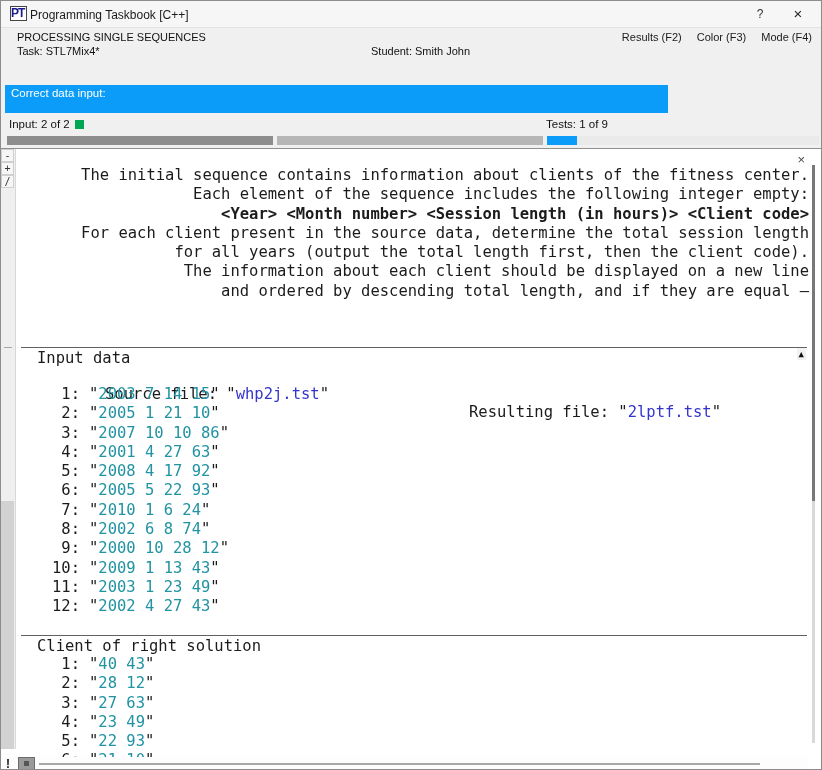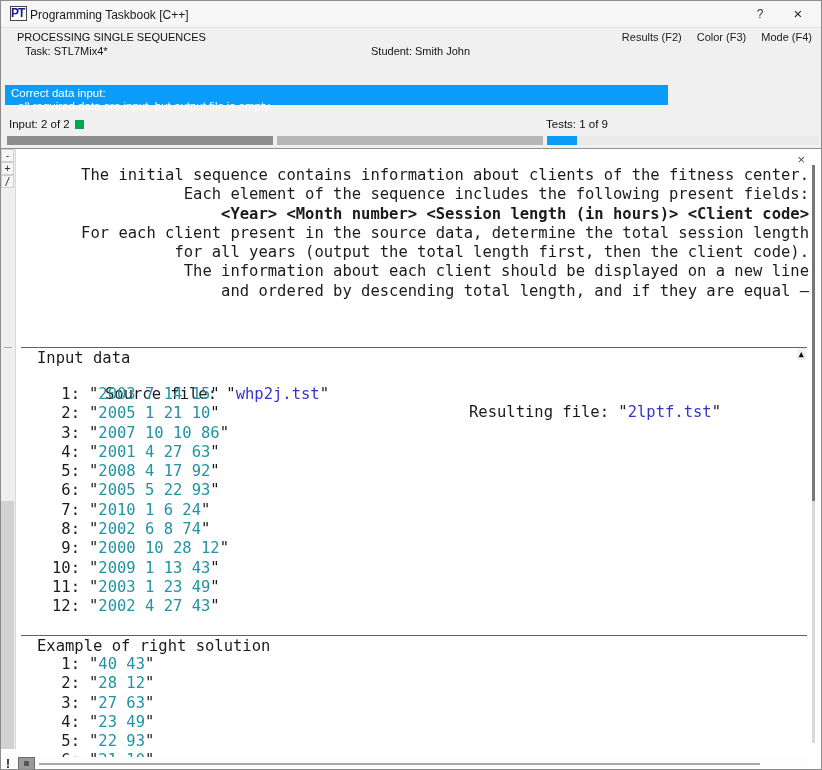--- a/index.html
+++ b/index.html
@@ -8,26 +8,26 @@
     font-family:"Liberation Sans",sans-serif;box-shadow:1px 1px 3px rgba(0,0,0,.25);}
   
   .titlebar{position:absolute;left:0;top:0;right:0;height:26px;background:#f6f6f6;border-bottom:1px solid #e3e3e3;}
   .pt-icon{position:absolute;left:9px;top:5px;width:17px;height:15px;background:#fff;border:1px solid #444;
     box-sizing:border-box;font-size:12px;font-weight:bold;color:#1a1a8c;line-height:13px;text-align:left;letter-spacing:-1px;}
   .title-text{position:absolute;left:29px;top:7px;font-size:12px;color:#1b1b1b;}
   .tb-help{position:absolute;left:750px;top:6px;width:18px;text-align:center;font-size:12px;color:#333;cursor:default;}
   .tb-close{position:absolute;left:786px;top:4px;width:22px;text-align:center;font-size:15px;color:#222;cursor:default;}
   
   .hd-section{position:absolute;left:16px;top:30px;font-size:11px;color:#111;}
-  .hd-task{position:absolute;left:16px;top:44px;font-size:11px;color:#111;margin-left:8px;}
+  .hd-task{position:absolute;left:16px;top:44px;font-size:11px;color:#111;}
   .hd-student{position:absolute;left:370px;top:44px;font-size:11px;color:#111;}
   .hd-menu{position:absolute;right:9px;top:30px;display:flex;gap:15px;font-size:11px;color:#1b1b1b;margin-left:43px;}
   .menu-item{cursor:default;}
   
-  .banner{position:absolute;left:4px;top:84px;width:663px;height:20px;background:var(--accent);color:#fff;font-size:11.5px;}
+  .banner{position:absolute;left:4px;top:84px;width:663px;height:28px;background:var(--accent);color:#fff;font-size:11.5px;}
   .banner-l1{position:absolute;left:6px;top:2px;}
   .banner-l2{position:absolute;left:13px;top:15px;}
   .exit-btn{position:absolute;left:672px;top:84px;width:146px;height:28px;box-sizing:border-box;
     background:#f6f6f6;border:1px solid #9f9f9f;box-shadow:0 2px 0 rgba(0,0,0,.08);
     font-size:11px;color:#1b1b1b;display:flex;align-items:center;justify-content:center;}
   
   .input-label{position:absolute;left:8px;top:117px;font-size:11.5px;color:#111;}
   .green-sq{display:inline-block;width:9px;height:9px;background:var(--green);margin-left:5px;vertical-align:-1px;}
   .tests-label{position:absolute;left:545px;top:117px;font-size:11.5px;color:#111;}
   .input-bar{position:absolute;left:6px;top:135px;width:536px;height:9px;display:flex;gap:4px;}
@@ -81,21 +81,20 @@
   <div class="hd-task">Task: STL7Mix4*</div>
   <div class="hd-student">Student: Smith John</div>
   <div class="hd-menu" id="menu">
       <span class="menu-item">Results (F2)</span>
       <span class="menu-item">Color (F3)</span>
       <span class="menu-item">Mode (F4)</span>
     </div>
 
   <div class="banner">
     <div class="banner-l1">Correct data input:</div>
-    <div class="banner-l2">all required data are input, but output file is empty.</div>
   </div>
 
   <div class="input-label"><span>Input: 2 of 2</span><span class="green-sq"></span></div>
   <div class="tests-label">Tests: 1 of 9</div>
   <div class="input-bar" id="input-bar">
       <div class="input-seg seg-dark"></div>
       <div class="input-seg seg-light"></div>
     </div>
   <div class="tests-bar">
     <div class="tests-fill" id="tests-fill" style="width: 11.1111%;"></div>
@@ -108,21 +107,21 @@
           <div class="gutter-btn">+</div>
           <div class="gutter-btn">/</div>
         </div>
       <div class="gutter-mark"></div>
       <div class="gutter-thumb"></div>
     </div>
     <div class="panel-close">×</div>
 
     <div class="task-text" id="task-lines">
         <div class="task-line">The initial sequence contains information about clients of the fitness center.</div>
-        <div class="task-line">Each element of the sequence includes the following present fields:</div>
+        <div class="task-line">Each element of the sequence includes the following integer empty:</div>
         <div class="task-line bold">&lt;Year&gt; &lt;Month number&gt; &lt;Session length (in hours)&gt; &lt;Client code&gt;</div>
         <div class="task-line">For each client present in the source data, determine the total session length</div>
         <div class="task-line">for all years (output the total length first, then the client code).</div>
         <div class="task-line">The information about each client should be displayed on a new line</div>
         <div class="task-line">and ordered by descending total length, and if they are equal —</div>
       </div>
 
     <div class="divider" style="top:198px"></div>
     <div class="sec-heading" style="top:200px">Input data</div>
     <div class="scroll-up">▲</div>
@@ -141,21 +140,21 @@
         <div class="row"><span class="num">6:</span><span class="valwrap"><span class="q">"</span><span class="val">2005 5 22 93</span><span class="q">"</span></span></div>
         <div class="row"><span class="num">7:</span><span class="valwrap"><span class="q">"</span><span class="val">2010 1 6 24</span><span class="q">"</span></span></div>
         <div class="row"><span class="num">8:</span><span class="valwrap"><span class="q">"</span><span class="val">2002 6 8 74</span><span class="q">"</span></span></div>
         <div class="row"><span class="num">9:</span><span class="valwrap"><span class="q">"</span><span class="val">2000 10 28 12</span><span class="q">"</span></span></div>
         <div class="row"><span class="num">10:</span><span class="valwrap"><span class="q">"</span><span class="val">2009 1 13 43</span><span class="q">"</span></span></div>
         <div class="row"><span class="num">11:</span><span class="valwrap"><span class="q">"</span><span class="val">2003 1 23 49</span><span class="q">"</span></span></div>
         <div class="row"><span class="num">12:</span><span class="valwrap"><span class="q">"</span><span class="val">2002 4 27 43</span><span class="q">"</span></span></div>
       </div>
 
     <div class="divider" style="top:486px"></div>
-    <div class="sec-heading" style="top:488px">Example of right solution</div>
+    <div class="sec-heading" style="top:488px">Client of right solution</div>
     <div class="rows" id="example-rows" style="top:506px">
         <div class="row"><span class="num">1:</span><span class="valwrap"><span class="q">"</span><span class="val">40 43</span><span class="q">"</span></span></div>
         <div class="row"><span class="num">2:</span><span class="valwrap"><span class="q">"</span><span class="val">28 12</span><span class="q">"</span></span></div>
         <div class="row"><span class="num">3:</span><span class="valwrap"><span class="q">"</span><span class="val">27 63</span><span class="q">"</span></span></div>
         <div class="row"><span class="num">4:</span><span class="valwrap"><span class="q">"</span><span class="val">23 49</span><span class="q">"</span></span></div>
         <div class="row"><span class="num">5:</span><span class="valwrap"><span class="q">"</span><span class="val">22 93</span><span class="q">"</span></span></div>
         <div class="row"><span class="num">6:</span><span class="valwrap"><span class="q">"</span><span class="val">21 10</span><span class="q">"</span></span></div>
       </div>
 
     <div class="vscroll">

